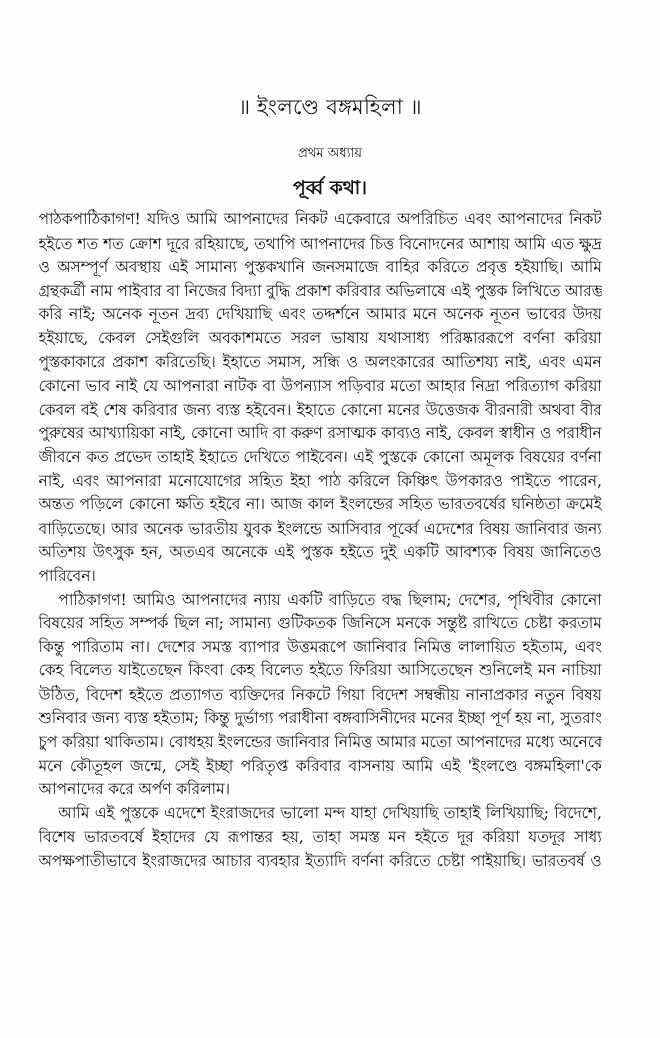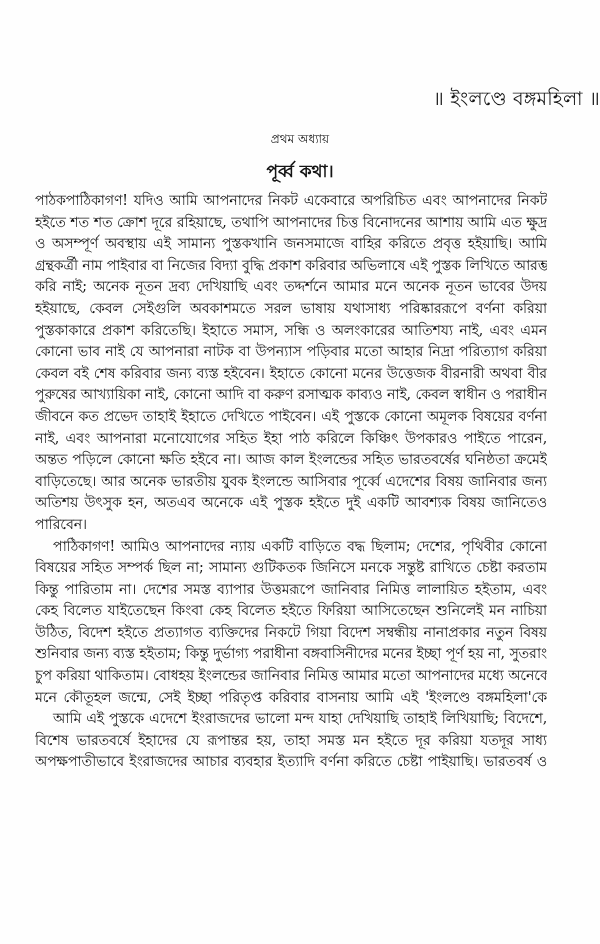--- a/index.html
+++ b/index.html
@@ -18,21 +18,21 @@
     .page {
       position: absolute;
       left: 0; top: 0;
       width: 600px; height: 944px;
       background: #fefefe;
     }
     .book-title {
       position: absolute;
       top: 84px;
       left: 0; width: 600px;
-      text-align: right;
+      text-align: center;
       font-size: 19px;
       line-height: 28px;
       letter-spacing: 0.2px;
     }
     .chapter-title {
       position: absolute;
       top: 127px;
       left: 0; width: 600px;
       text-align: center;
       font-size: 12px;
@@ -102,20 +102,21 @@
 
     <div class="paragraph">
       <span class="line indent">পাঠিকাগণ! আমিও আপনাদের ন্যায় একটি বাড়িতে বদ্ধ ছিলাম; দেশের, পৃথিবীর কোনো</span>
       <span class="line">বিষয়ের সহিত সম্পর্ক ছিল না; সামান্য গুটিকতক জিনিসে মনকে সন্তুষ্ট রাখিতে চেষ্টা করতাম</span>
       <span class="line">কিন্তু পারিতাম না। দেশের সমস্ত ব্যাপার উত্তমরূপে জানিবার নিমিত্ত লালায়িত হইতাম, এবং</span>
       <span class="line">কেহ বিলেত যাইতেছেন কিংবা কেহ বিলেত হইতে ফিরিয়া আসিতেছেন শুনিলেই মন নাচিয়া</span>
       <span class="line">উঠিত, বিদেশ হইতে প্রত্যাগত ব্যক্তিদের নিকটে গিয়া বিদেশ সম্বন্ধীয় নানাপ্রকার নতুন বিষয়</span>
       <span class="line">শুনিবার জন্য ব্যস্ত হইতাম; কিন্তু দুর্ভাগ্য পরাধীনা বঙ্গবাসিনীদের মনের ইচ্ছা পূর্ণ হয় না, সুতরাং</span>
       <span class="line">চুপ করিয়া থাকিতাম। বোধহয় ইংলন্ডের জানিবার নিমিত্ত আমার মতো আপনাদের মধ্যে অনেকের</span>
       <span class="line">মনে কৌতূহল জন্মে, সেই ইচ্ছা পরিতৃপ্ত করিবার বাসনায় আমি এই 'ইংলণ্ডে বঙ্গমহিলা'কে</span>
+      <span class="line last">আপনাদের করে অর্পণ করিলাম।</span>
     </div>
 
     <div class="paragraph">
       <span class="line indent">আমি এই পুস্তকে এদেশে ইংরাজদের ভালো মন্দ যাহা দেখিয়াছি তাহাই লিখিয়াছি; বিদেশে,</span>
       <span class="line">বিশেষ ভারতবর্ষে ইহাদের যে রূপান্তর হয়, তাহা সমস্ত মন হইতে দূর করিয়া যতদূর সাধ্য</span>
       <span class="line">অপক্ষপাতীভাবে ইংরাজদের আচার ব্যবহার ইত্যাদি বর্ণনা করিতে চেষ্টা পাইয়াছি। ভারতবর্ষ ও</span>
     </div>
   </div>
 </div>
 

